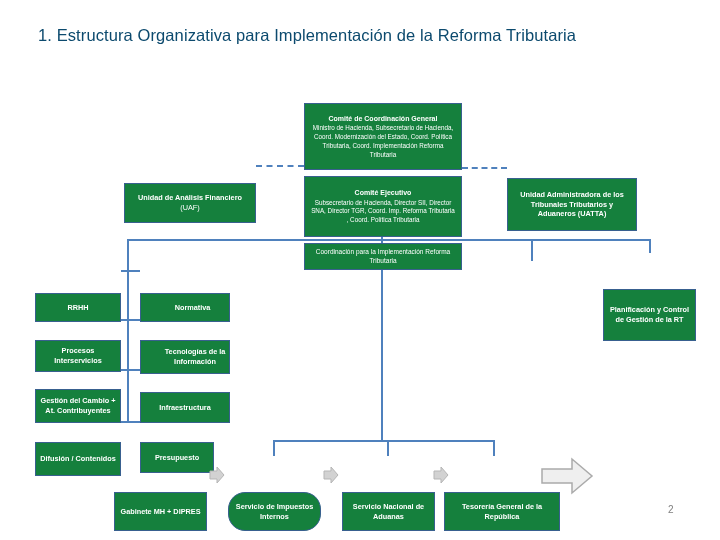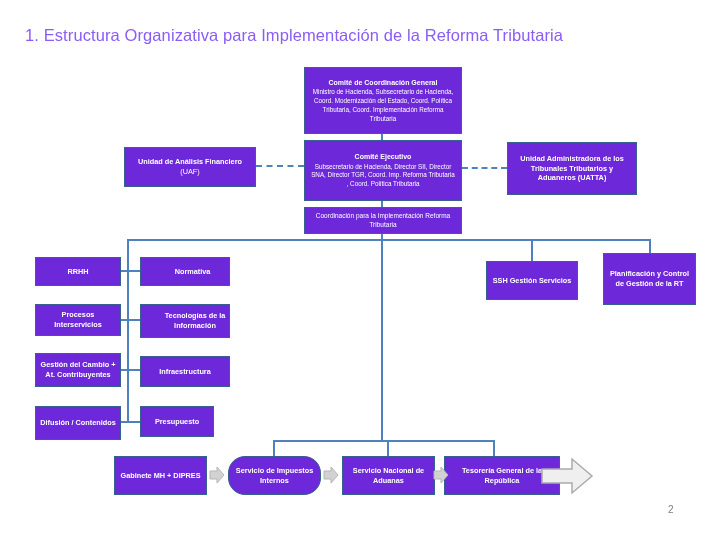--- a/index.html
+++ b/index.html
@@ -1,31 +1,32 @@
 <!DOCTYPE html>
 <html><head>
 <meta charset="utf-8">
 <style>
   html,body { margin:0; padding:0; background:#ffffff; }
   .slide {
     position:relative; width:720px; height:540px; background:#ffffff;
     font-family:"Liberation Sans", sans-serif; overflow:hidden;
   }
   .title {
-    position:absolute; left:25px; top:26px; width:665px;
-    font-size:16.5px; color:#8b5cf6; letter-spacing:.1px; white-space:nowrap;
+    position:absolute; left:38px; top:26px; width:665px;
+    font-size:16.5px; color:#0c4a6e; letter-spacing:.1px; white-space:nowrap;
   }
   .pagenum {
     position:absolute; left:668px; top:504px; font-size:10px; color:#7f7f7f;
   }
   .box {
-    position:absolute; background:#6d28d9; border:1px solid #38608f;
+    position:absolute; background:#15803d; border:1px solid #38608f;
     color:#ffffff; box-sizing:border-box;
     display:flex; flex-direction:column; align-items:center; justify-content:center;
     text-align:center;
+    margin-top:36px;
   }
   .box .t  { font-weight:bold; font-size:7px;   line-height:1.35; }
   .box .b  { font-weight:normal; font-size:6.3px; line-height:1.4; margin-top:1px; }
   .lbl     { font-weight:bold; font-size:7.3px; line-height:1.35; padding:2px 3px; }
   .coordtx { font-weight:normal; font-size:6.5px; line-height:1.35; padding:1px 8px; }
   .uaf-sub { font-weight:normal; }
   .hline, .vline { position:absolute; background:#4f81bd; }
   .hline { height:2px; }
   .vline { width:2px; }
   .dash  { position:absolute; height:0; border-top:2px dashed #4f81bd; background:none; }
@@ -128,23 +129,20 @@
   <div class="box" id="tecnologias">
     <div class="lbl">Tecnologías de la Información</div>
   </div>
   <div class="box" id="infra">
     <div class="lbl">Infraestructura</div>
   </div>
   <div class="box" id="presupuesto">
     <div class="lbl">Presupuesto</div>
   </div>
 
-  <div class="box" id="ssh">
-    <div class="lbl">SSH Gestión Servicios</div>
-  </div>
   <div class="box" id="planificacion">
     <div class="lbl">Planificación y Control de Gestión de la RT</div>
   </div>
 
   <div class="box" id="gabinete">
     <div class="lbl">Gabinete MH  + DIPRES</div>
   </div>
   <div class="box" id="sii">
     <div class="lbl">Servicio de Impuestos Internos</div>
   </div>

